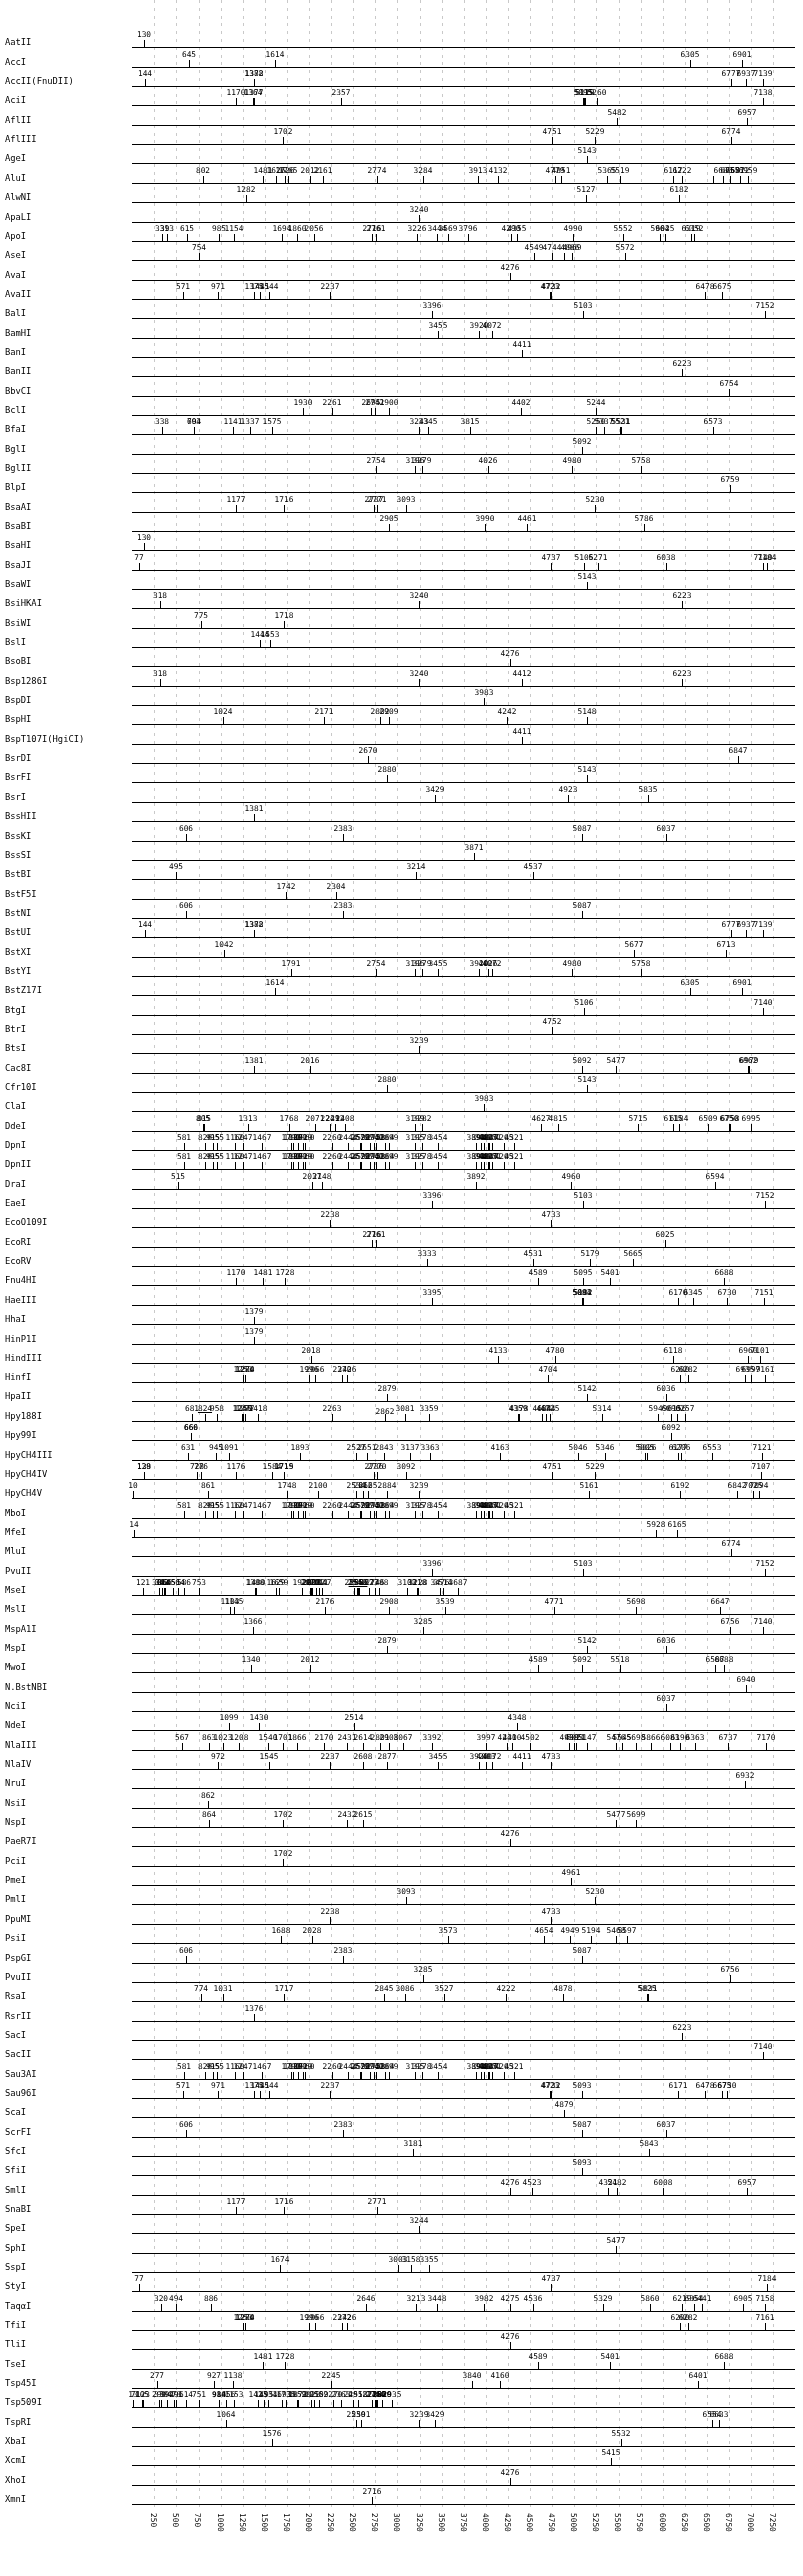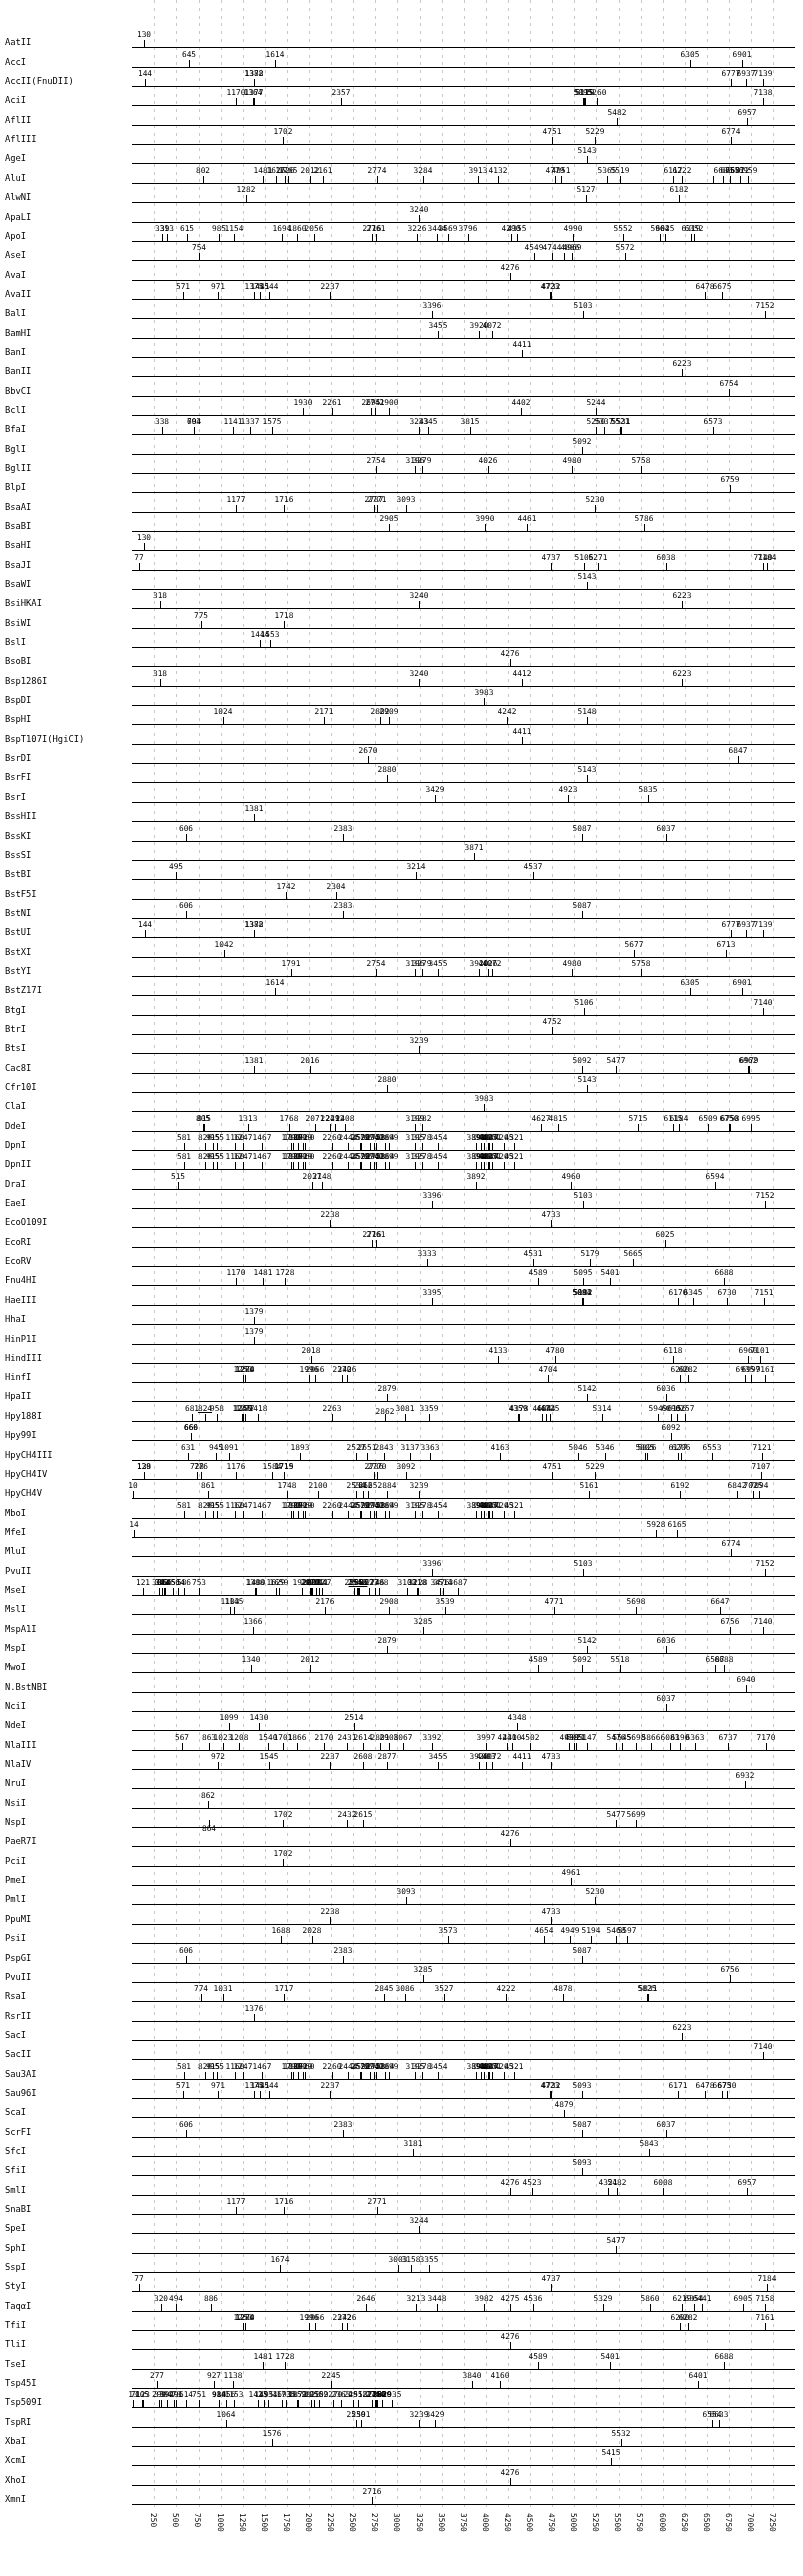--- a/index.html
+++ b/index.html
@@ -1579,21 +1579,21 @@
       <div class="row" style="top: 1790px; height: 19.3px;">
         <span class="enzyme-name" style="top: 7.8px;">NsiI</span>
         <div class="map-line" style="left: 132px; width: 663px; top: 17.6px;"></div>
         <div class="site-tick" style="left: 208px; top: 10.8px; height: 6.9px;"></div>
         <span class="site-label" style="left: 208px; top: 1px;">862</span>
       </div>
       <div class="row" style="top: 1809px; height: 19.3px;">
         <span class="enzyme-name" style="top: 7.8px;">NspI</span>
         <div class="map-line" style="left: 132px; width: 663px; top: 17.6px;"></div>
         <div class="site-tick" style="left: 209px; top: 10.8px; height: 6.9px;"></div>
-        <span class="site-label" style="left: 209px; top: 15px;">864</span>
+        <span class="site-label" style="left: 209px; top: 1px;">864</span>
         <div class="site-tick" style="left: 283px; top: 10.8px; height: 6.9px;"></div>
         <span class="site-label" style="left: 283px; top: 1px;">1702</span>
         <div class="site-tick" style="left: 347px; top: 10.8px; height: 6.9px;"></div>
         <span class="site-label" style="left: 347px; top: 1px;">2432</span>
         <div class="site-tick" style="left: 363px; top: 10.8px; height: 6.9px;"></div>
         <span class="site-label" style="left: 363px; top: 1px;">2615</span>
         <div class="site-tick" style="left: 616px; top: 10.8px; height: 6.9px;"></div>
         <span class="site-label" style="left: 616px; top: 1px;">5477</span>
         <div class="site-tick" style="left: 636px; top: 10.8px; height: 6.9px;"></div>
         <span class="site-label" style="left: 636px; top: 1px;">5699</span>

